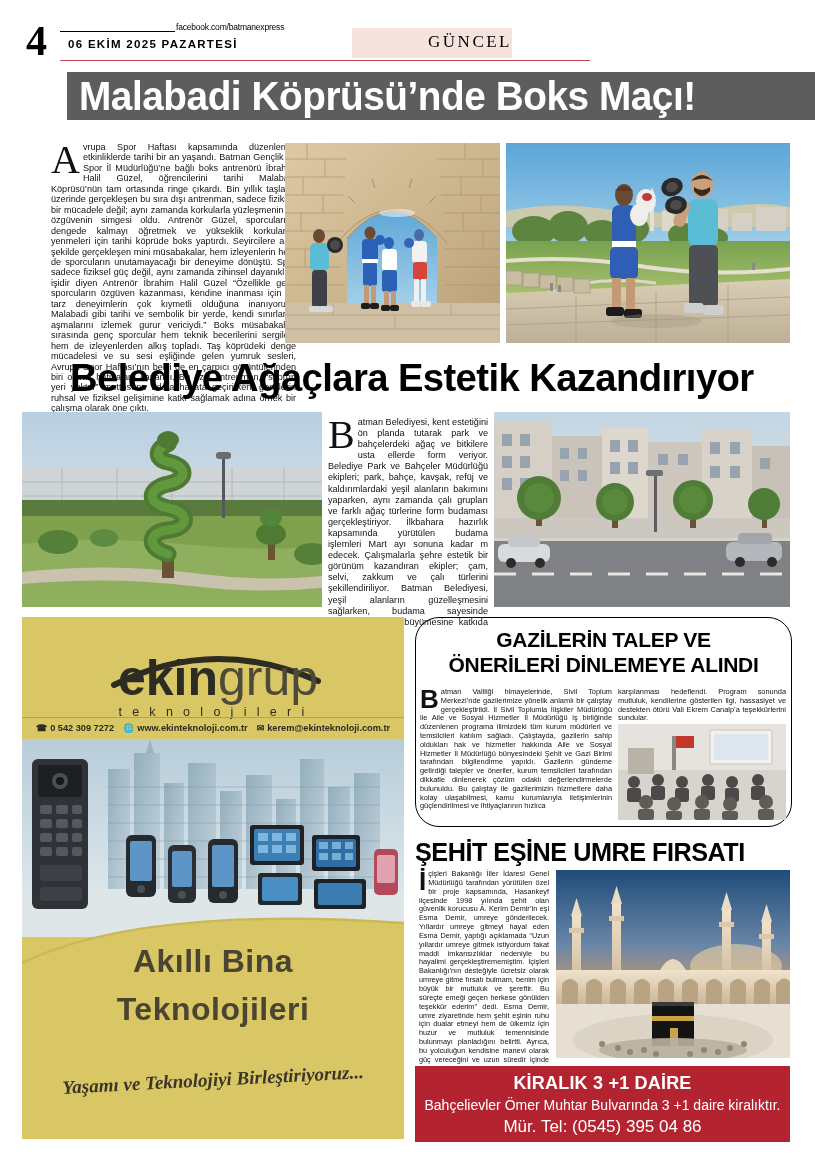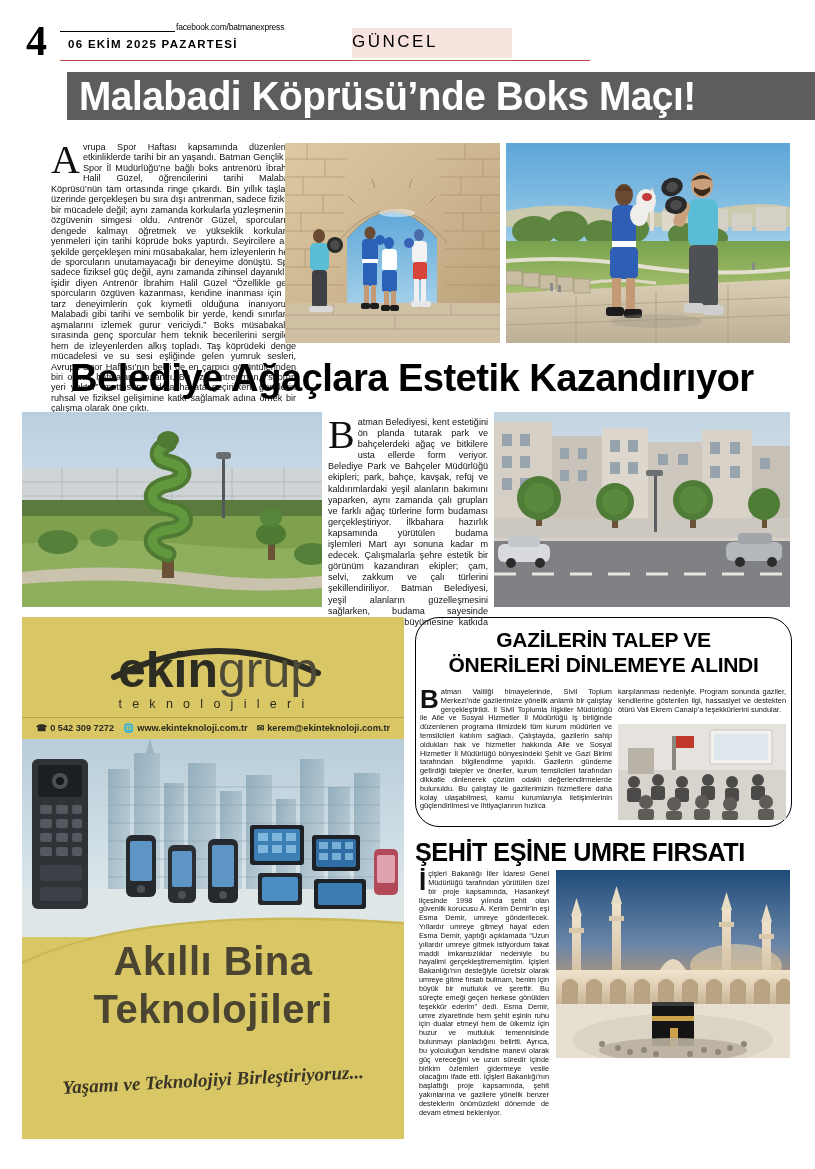--- a/index.html
+++ b/index.html
@@ -39,23 +39,23 @@
   .red-rule{
     position:absolute;left:60px;top:60px;width:530px;height:0;
     border-top:1.5px solid #c34a4a;
   }
   .guncel-box{
     position:absolute;left:352px;top:28px;width:160px;height:30px;
     background:#f7e3dd;
   }
   .guncel-text{
     position:absolute;left:352px;top:32px;width:160px;
-    text-align:left;
+    text-align:right;
     font-size:17px;font-weight:normal;letter-spacing:2.5px;
-    font-family:Liberation Sans, sans-serif;
+    font-family:Liberation Serif, serif;
   }
   .logo-box{
     position:absolute;left:604px;top:26px;width:186px;height:30px;
     background:#cc1f22;
     display:flex;align-items:center;justify-content:center;
     overflow:hidden;
   }
   .logo-text{
     color:#fff;font-weight:bold;
     font-family:"Liberation Serif", serif;
@@ -120,40 +120,40 @@
   
   .photo{position:absolute;overflow:hidden;background:#cfcfcf;}
   .photo svg{display:block;width:100%;height:100%;}
 
   
   .ekin-ad{
     position:absolute;left:22px;top:617px;width:382px;height:522px;
     background:#d9c766;overflow:hidden;
   }
   .ekin-logo-wrap{
-    position:absolute;left:0;top:8px;width:382px;height:92px;
+    position:absolute;left:0;top:16px;width:382px;height:92px;
   }
   .ekin-contact{
     position:absolute;left:0;top:100px;width:382px;height:20px;
     display:flex;align-items:center;justify-content:center;gap:9px;
     font-size:9.2px;font-weight:bold;color:#2b2b1f;
     border-top:1px solid #b6a44c;
   }
   .ekin-contact .ci{display:inline-flex;align-items:center;gap:3px;white-space:nowrap;}
   .ekin-photo{
     position:absolute;left:0;top:122px;width:382px;height:198px;
     overflow:hidden;
   }
   .ekin-curve{
     position:absolute;left:0;top:300px;width:382px;height:222px;
     overflow:hidden;
   }
   .ekin-slogan-big{
     position:absolute;left:0;top:320px;width:382px;text-align:center;
-    font-size:40px;font-weight:bold;color:#4a4430;line-height:48px;
+    font-size:32px;font-weight:bold;color:#4a4430;line-height:48px;
     font-family:"Liberation Sans", sans-serif;
     letter-spacing:0.5px;
   }
   .ekin-slogan-script{
     position:absolute;left:0;top:452px;width:382px;text-align:center;
     font-family:"Liberation Serif", serif;
     font-style:italic;font-weight:bold;
     font-size:19px;color:#3a3526;
     transform:rotate(-3deg);
   }
@@ -722,21 +722,21 @@
   <div class="news-box" style="left:415px;top:617px;width:375px;height:208px;border-radius:24px;">
     <div class="box-title" style="top:9px;">GAZİLERİN TALEP VE</div>
     <div class="box-title" style="top:34px;">ÖNERİLERİ DİNLEMEYE ALINDI</div>
   </div>
 
   <div class="body-col dropcap-sm" style="left:420px;top:688px;width:192px;height:132px;font-size:7.4px;line-height:8.8px;">
     <p>Batman Valiliği himayelerinde, Sivil Toplum Merkezi’nde gazilerimize yönelik anlamlı bir çalıştay gerçekleştirildi. İl Sivil Toplumla İlişkiler Müdürlüğü ile Aile ve Sosyal Hizmetler İl Müdürlüğü iş birliğinde düzenlenen programa ilimizdeki tüm kurum müdürleri ve temsilcileri katılım sağladı. Çalıştayda, gazilerin sahip oldukları hak ve hizmetler hakkında Aile ve Sosyal Hizmetler İl Müdürlüğü bünyesindeki Şehit ve Gazi Birimi tarafından bilgilendirme yapıldı. Gazilerin gündeme getirdiği talepler ve öneriler, kurum temsilcileri tarafından dikkatle dinlenerek çözüm odaklı değerlendirmelerde bulunuldu. Bu çalıştay ile gazilerimizin hizmetlere daha kolay ulaşabilmesi, kamu kurumlarıyla iletişimlerinin güçlendirilmesi ve ihtiyaçlarının hızlıca</p>
   </div>
 
   <div class="body-col" style="left:618px;top:688px;width:168px;height:32px;font-size:7.4px;line-height:8.8px;">
-    <p>karşılanması nedeniyle. Program sonunda gaziler, kendilerine gösterilen ilgi, hassasiyet ve destekten ötürü Vali Ekrem Canalp’a teşekkürlerini sundular.</p>
+    <p>karşılanması hedeflendi. Program sonunda mutluluk, kendilerine gösterilen ilgi, hassasiyet ve destekten ötürü Vali Ekrem Canalp’a teşekkürlerini sundular.</p>
   </div>
 
   <div class="photo" style="left:618px;top:724px;width:168px;height:96px;">
     <svg viewBox="0 0 168 96" preserveAspectRatio="none" aria-hidden="true">
       <rect width="168" height="96" fill="#d7d3cd"></rect>
 
       <rect x="0" y="0" width="168" height="46" fill="#e6e3de"></rect>
       <rect x="92" y="6" width="62" height="34" rx="2" fill="#f3f1ee" stroke="#c9c5bf"></rect>
       <rect x="96" y="10" width="54" height="26" fill="#dfe7ee"></rect>
 
@@ -854,14 +854,19 @@
           <circle cx="134" cy="184" r="3"></circle>
           <circle cx="148" cy="180" r="3"></circle>
         <circle cx="162" cy="182" r="3"></circle>
           <circle cx="174" cy="178" r="3"></circle>
         <circle cx="46" cy="174" r="3"></circle>
           <circle cx="188" cy="174" r="3"></circle>
       </g>
     </svg>
   </div>
 
+  <div class="kiralik">
+    <div class="k1">KİRALIK 3 +1 DAİRE</div>
+    <div class="k2">Bahçelievler Ömer Muhtar Bulvarında 3 +1 daire kiralıktır.</div>
+    <div class="k3">Mür. Tel: (0545) 395 04 86</div>
+  </div>
 
 </div>
 
 </body></html>

